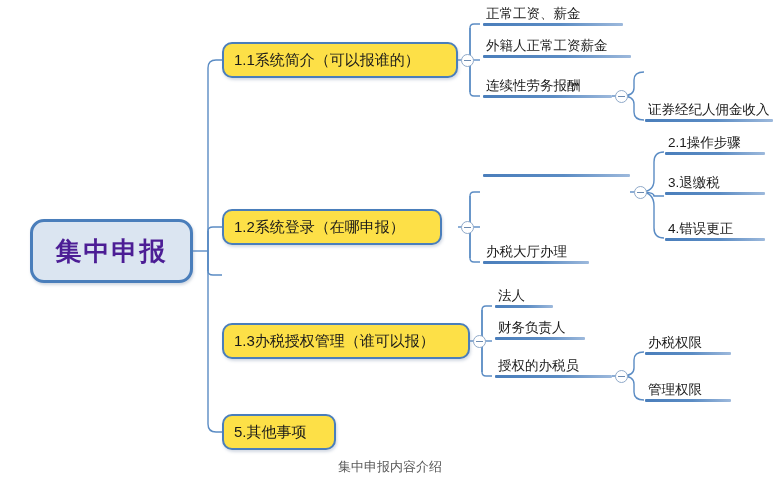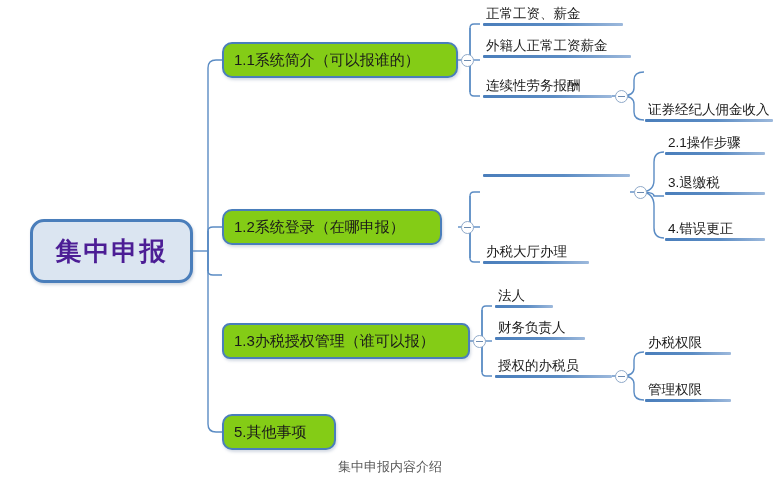--- a/index.html
+++ b/index.html
@@ -46,21 +46,21 @@
     font-size: 26px;
     font-weight: bold;
     color: #4c1d95;
     letter-spacing: 2px;
   }
 
   
   .box-node {
     position: absolute;
     box-sizing: border-box;
-    background: #84cc16;
+    background: #fde047;
     border: 2px solid #4a7ebb;
     border-radius: 10px;
     display: flex;
     align-items: center;
     padding: 0 10px;
     box-shadow: 1px 2px 3px rgba(120,140,170,0.32);
   }
   .box-node .label {
     font-size: 15px;
     color: #1a1a1a;
@@ -221,21 +221,21 @@
   <div class="u-node" style="left:665px; top:174px; width:100px;">
     <span class="label">3.退缴税</span>
     <span class="bar"></span>
   </div>
 
   <div class="u-node" style="left:665px; top:220px; width:100px;">
     <span class="label">4.错误更正</span>
     <span class="bar"></span>
   </div>
 
-  <div class="box-node" style="left:222px; top:323px; width:248px; height:36px;border-radius:8px;">
+  <div class="box-node" style="left:222px; top:323px; width:248px; height:36px;">
     <span class="label">1.3办税授权管理（谁可以报）</span>
   </div>
   <div class="toggle" style="left:473px; top:335px;"></div>
 
   <div class="u-node" style="left:495px; top:287px; width:58px;">
     <span class="label">法人</span>
     <span class="bar"></span>
   </div>
 
   <div class="u-node" style="left:495px; top:319px; width:90px;">

